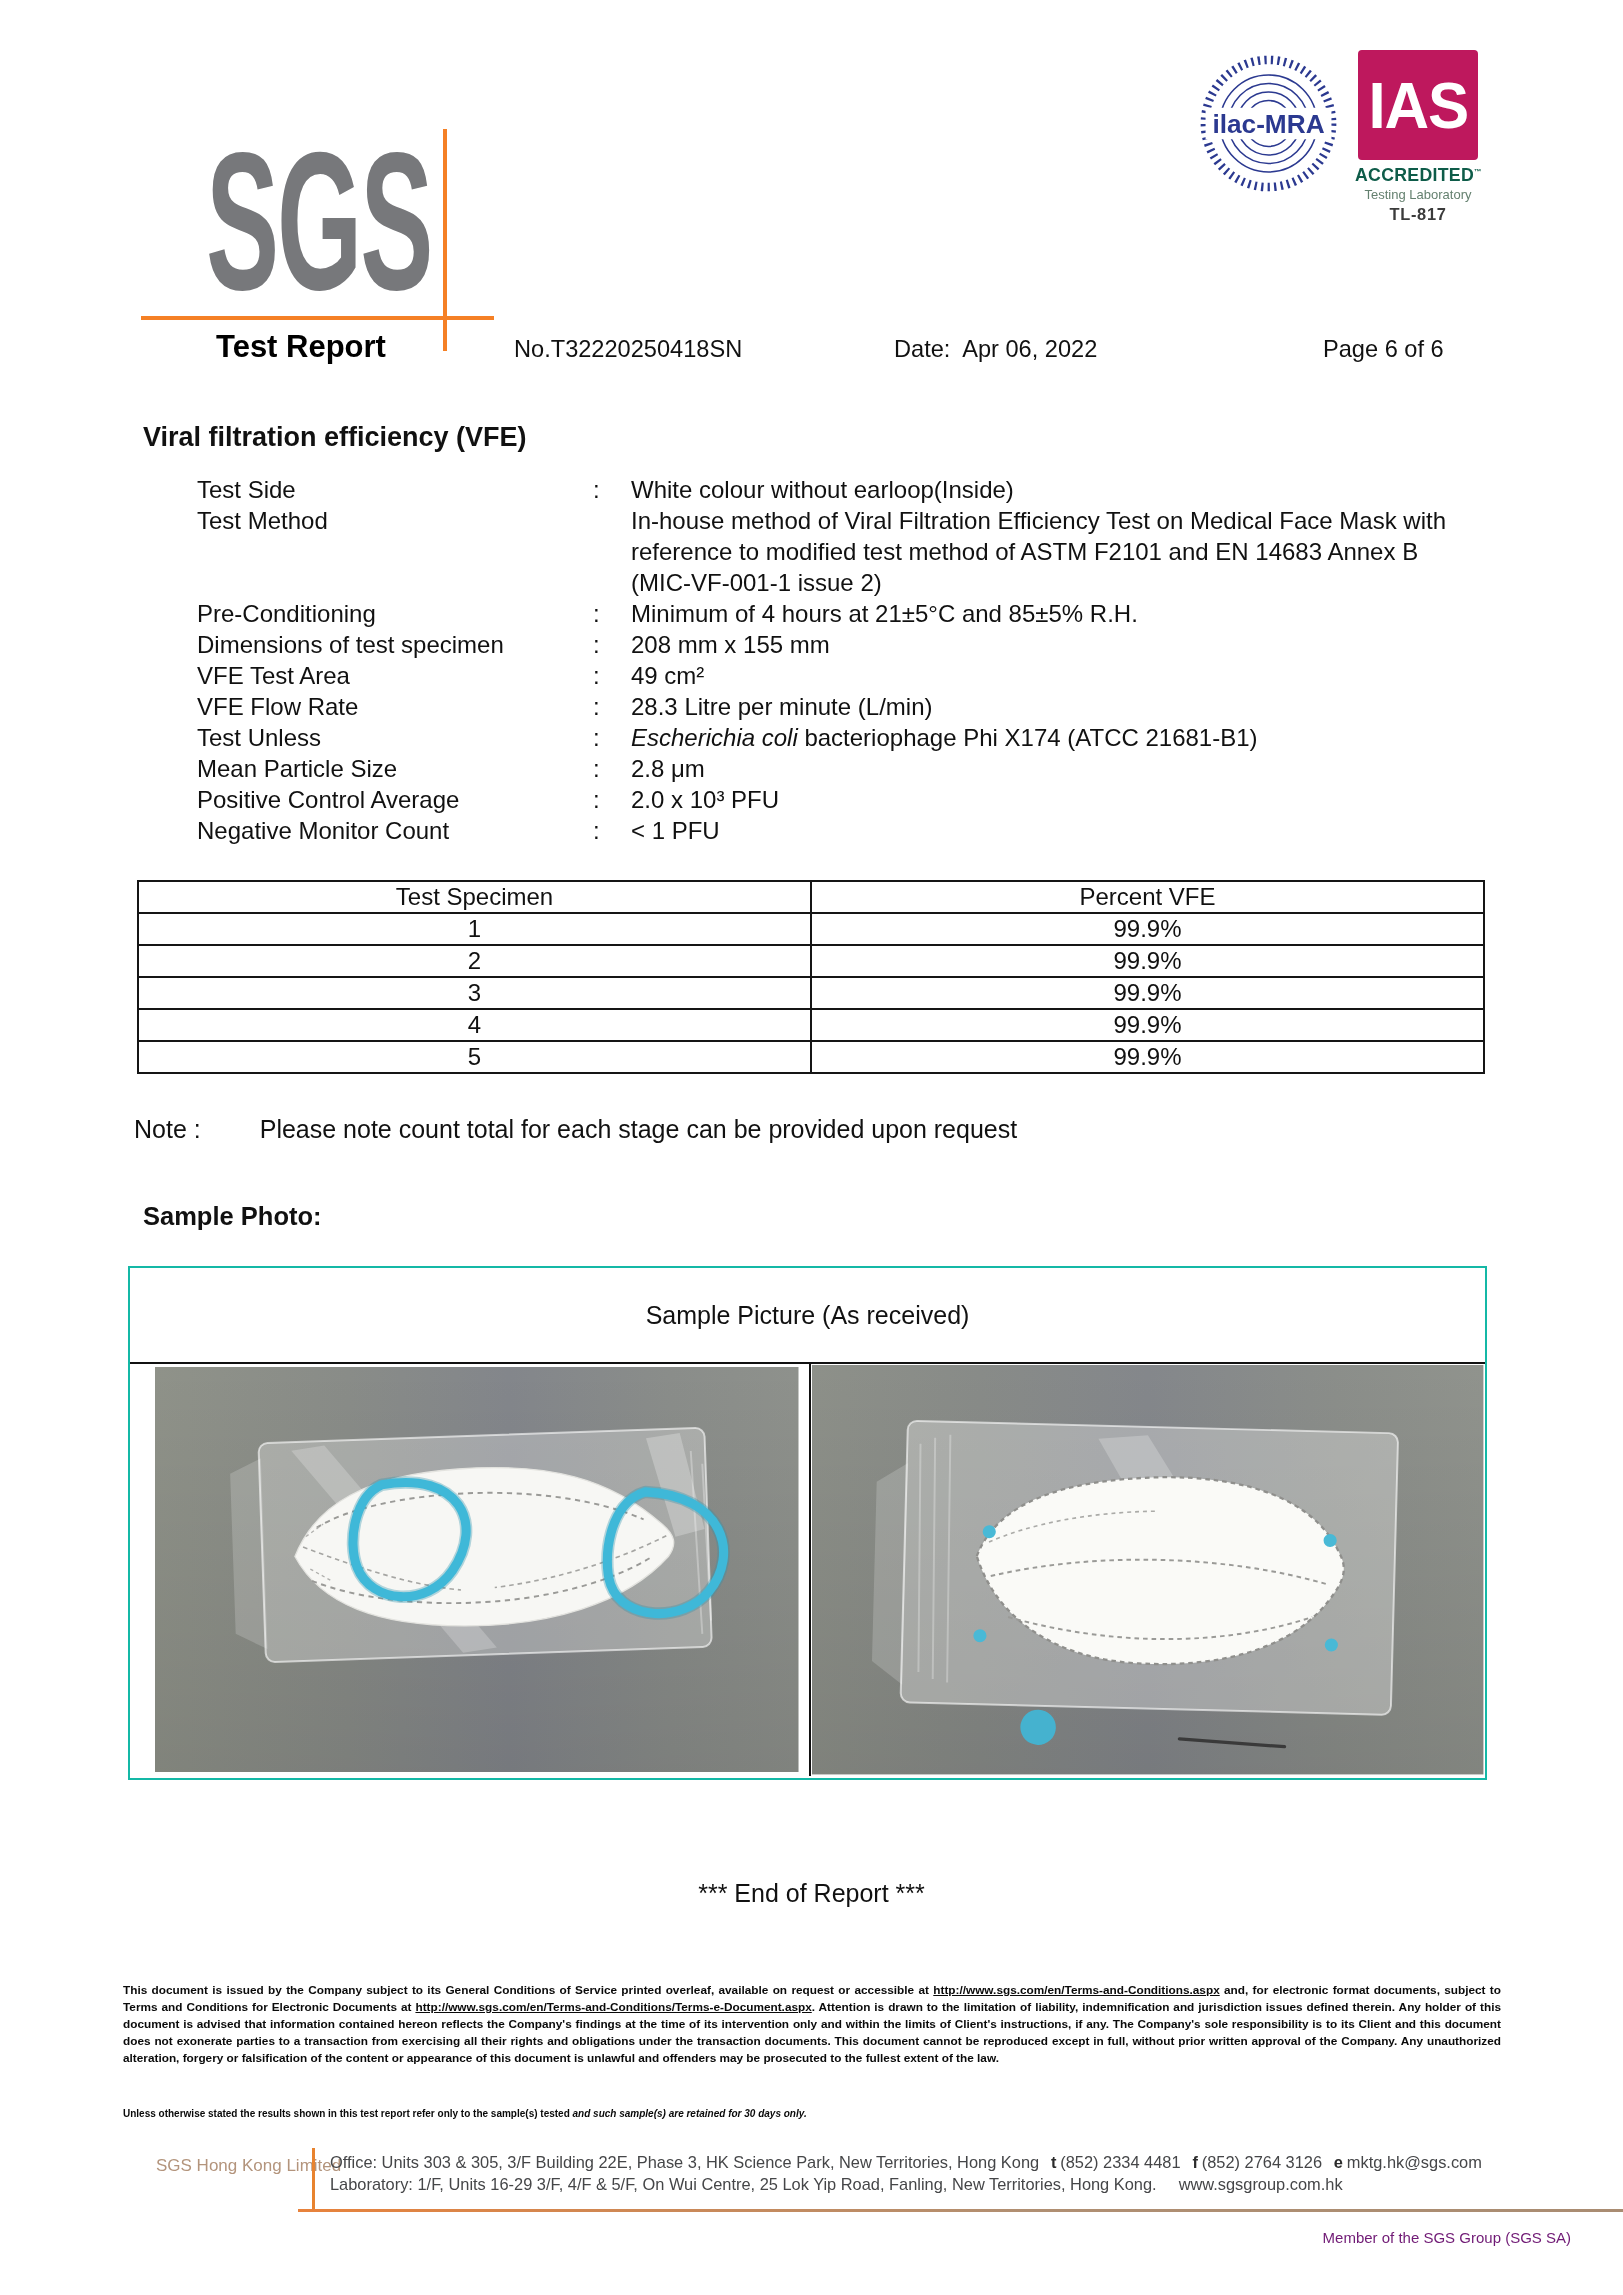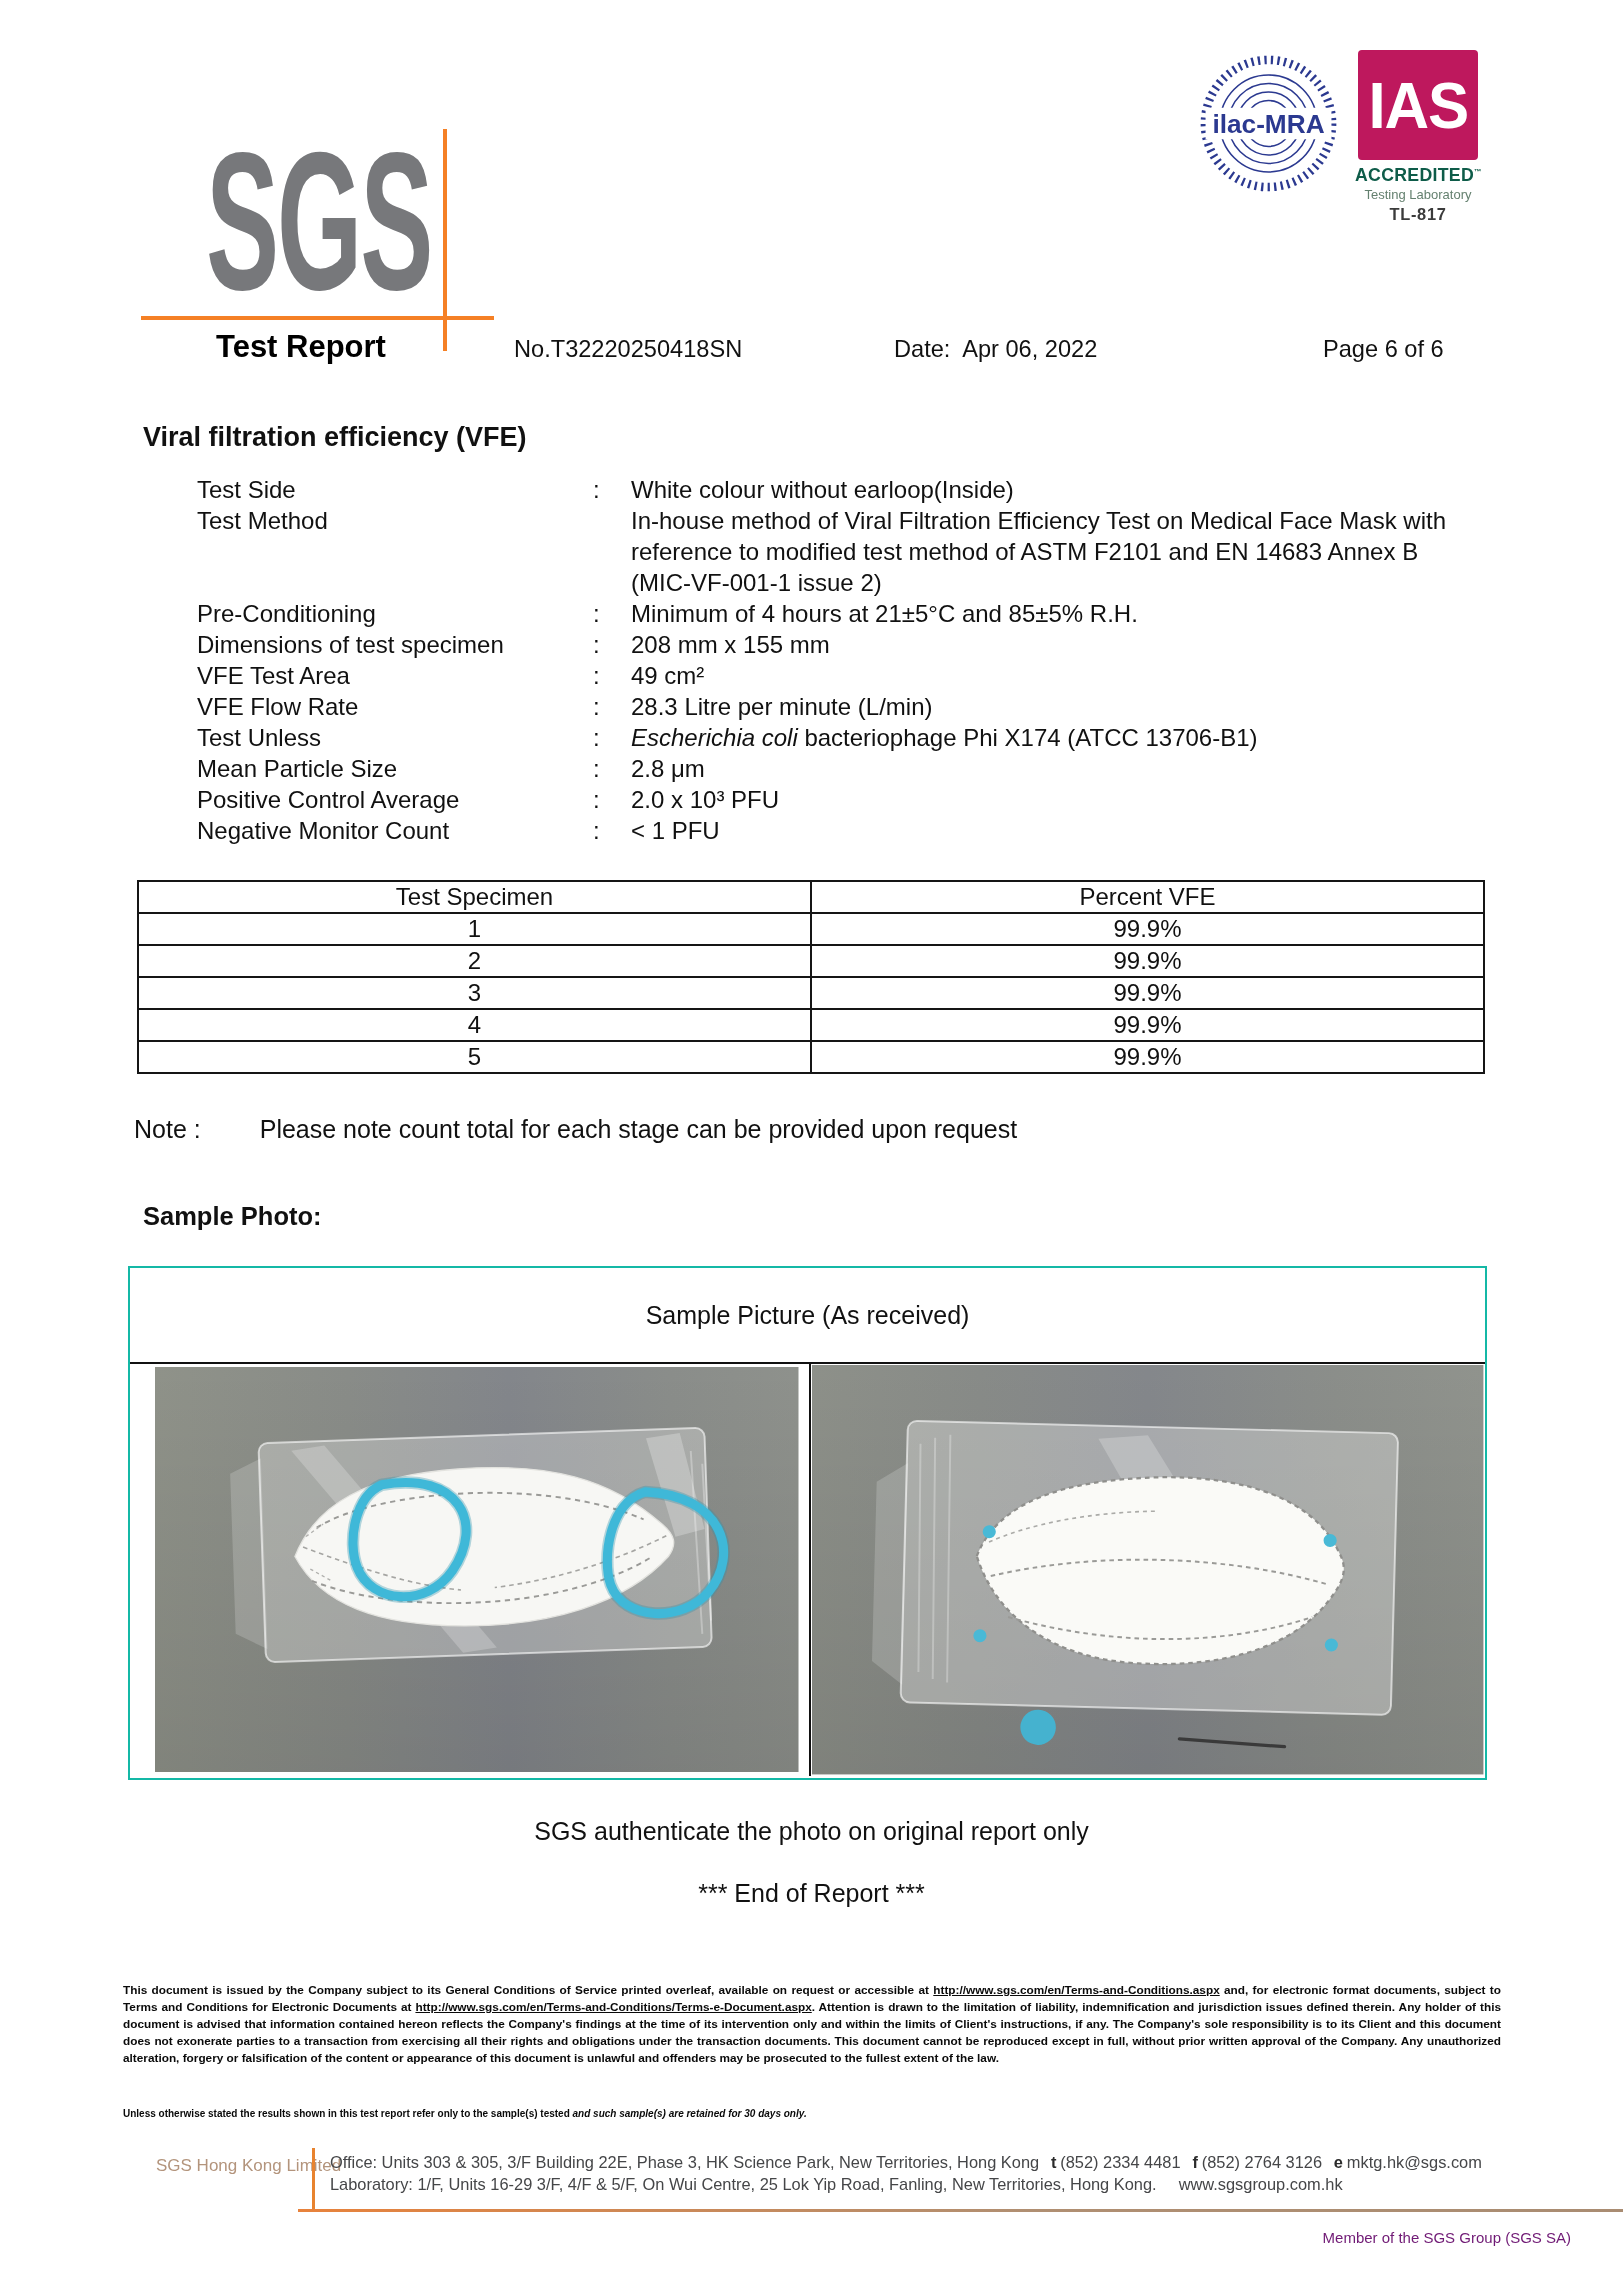--- a/index.html
+++ b/index.html
@@ -136,21 +136,21 @@
     <div class="drow">
       <span class="dlabel">Dimensions of test specimen</span><span class="dcolon">:</span><span class="dvalue">208 mm x 155 mm</span>
     </div>
     <div class="drow">
       <span class="dlabel">VFE Test Area</span><span class="dcolon">:</span><span class="dvalue">49 cm²</span>
     </div>
     <div class="drow">
       <span class="dlabel">VFE Flow Rate</span><span class="dcolon">:</span><span class="dvalue">28.3 Litre per minute (L/min)</span>
     </div>
     <div class="drow">
-      <span class="dlabel">Test Unless</span><span class="dcolon">:</span><span class="dvalue"><i>Escherichia coli</i><span> bacteriophage Phi X174 (ATCC 13706-B1)</span></span>
+      <span class="dlabel">Test Unless</span><span class="dcolon">:</span><span class="dvalue"><i>Escherichia coli</i><span> bacteriophage Phi X174 (ATCC 21681-B1)</span></span>
     </div>
     <div class="drow">
       <span class="dlabel">Mean Particle Size</span><span class="dcolon">:</span><span class="dvalue">2.8 μm</span>
     </div>
     <div class="drow">
       <span class="dlabel">Positive Control Average</span><span class="dcolon">:</span><span class="dvalue">2.0 x 10³ PFU</span>
     </div>
     <div class="drow">
       <span class="dlabel">Negative Monitor Count</span><span class="dcolon">:</span><span class="dvalue">&lt; 1 PFU</span>
     </div>
@@ -271,21 +271,20 @@
               <circle cx="258" cy="422" r="10" fill="#49B9D6"></circle>
               <circle cx="786" cy="262" r="10" fill="#49B9D6"></circle>
               <circle cx="792" cy="422" r="10" fill="#49B9D6"></circle>
             </g>
           </g>
         </svg>
       </div>
     </div>
   </div>
 
-  <div class="caption-auth">SGS authenticate the photo on original report only</div>
   <div class="caption-end">*** End of Report ***</div>
 
   <div class="legal">
     <span>This document is issued by the Company subject to its General Conditions of Service printed overleaf, available on request or accessible at </span><a href="#">http://www.sgs.com/en/Terms-and-Conditions.aspx</a><span> and, for electronic format documents, subject to Terms and Conditions for Electronic Documents at </span><a href="#">http://www.sgs.com/en/Terms-and-Conditions/Terms-e-Document.aspx</a><span>. Attention is drawn to the limitation of liability, indemnification and jurisdiction issues defined therein. Any holder of this document is advised that information contained hereon reflects the Company's findings at the time of its intervention only and within the limits of Client's instructions, if any. The Company's sole responsibility is to its Client and this document does not exonerate parties to a transaction from exercising all their rights and obligations under the transaction documents. This document cannot be reproduced except in full, without prior written approval of the Company. Any unauthorized alteration, forgery or falsification of the content or appearance of this document is unlawful and offenders may be prosecuted to the fullest extent of the law.</span>
   </div>
   <div class="legal2">
     <span>Unless otherwise stated the results shown in this test report refer only to the sample(s) tested </span><i>and such sample(s) are retained for 30 days only.</i>
   </div>
 
   <div class="ft-company">SGS Hong Kong Limited</div>

